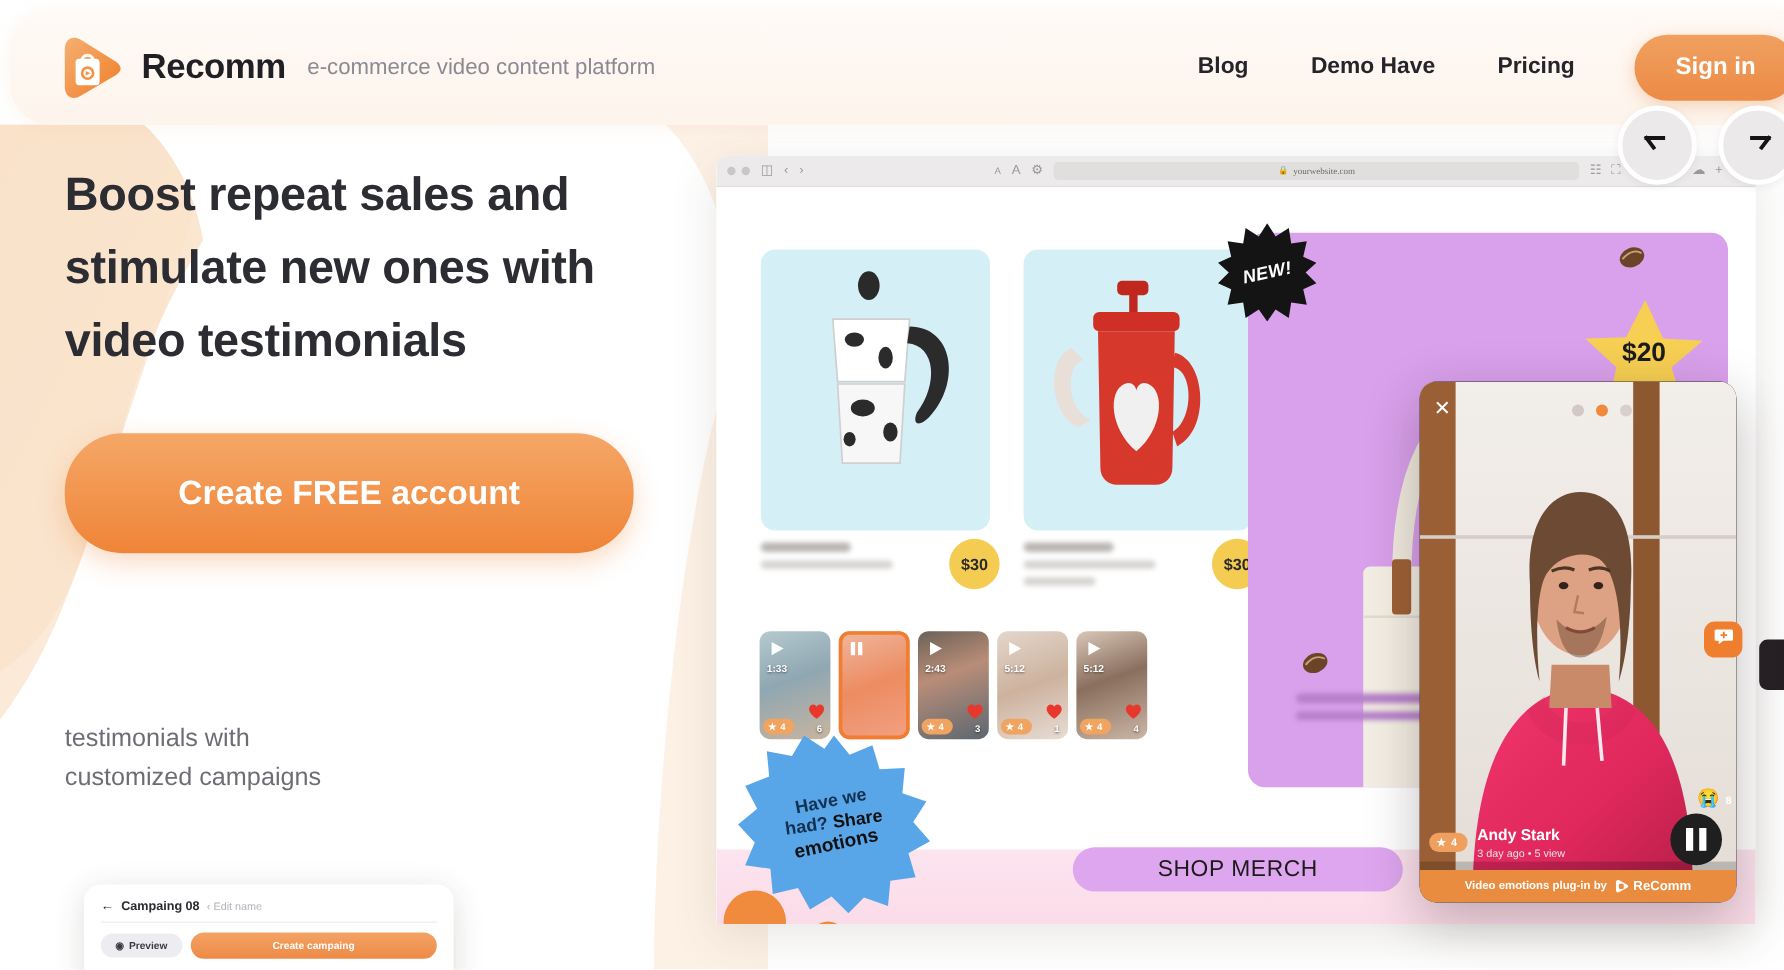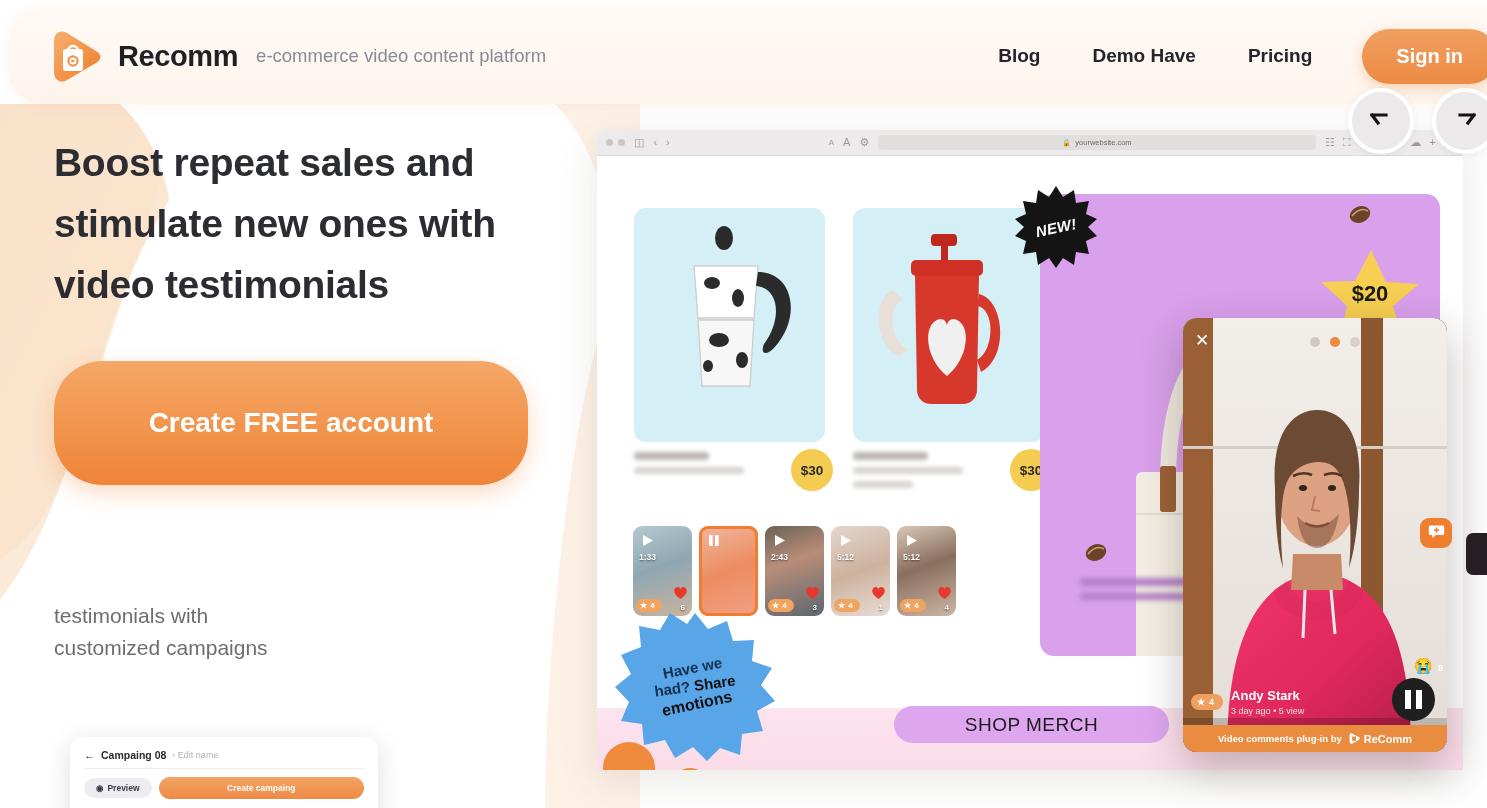--- a/index.html
+++ b/index.html
@@ -49,21 +49,21 @@
     box-shadow: 0 4px 14px rgba(236,139,69,0.35);
   }
 
   
   .hero-left { position: absolute; left: 54px; top: 132px; width: 520px; z-index: 30; }
   .hero-title {
     font-size: 39px; line-height: 61px; font-weight: 700; color: #2c2c33;
     letter-spacing: -0.3px;
   }
   .cta-btn {
-    margin-top: 46px; display: block; width: 474px; height: 124px;
+    margin-top: 46px; display: block; width: 474px; height: 100px;
     background: linear-gradient(180deg,#f5a767 0%, #ef8437 100%);
     border: none; border-radius: 48px; color: #fff;
     font-size: 28px; font-weight: 700; cursor: pointer;
     box-shadow: 0 8px 22px rgba(239,132,55,0.30);
   }
 
   
   .step-block { position: absolute; left: 54px; top: 592px; width: 430px; z-index: 30; }
   .step-title { font-size: 37px; font-weight: 800; color: #201f25; letter-spacing: -0.5px; }
   .step-sub { margin-top: 8px; font-size: 21px; line-height: 32px; color: #6d6d76; }
@@ -101,20 +101,21 @@
     height: 26px; background: #eceaea; display: flex; align-items: center;
     padding: 0 9px; gap: 9px; border-bottom: 1px solid #dedcdc;
   }
   .dots { display:flex; gap:5px; align-items:center;}
   .dot { width:7px; height:7px; border-radius:50%; background:#c9c6c6; }
   .bb-icon { color:#9b9898; font-size:11px; line-height:1; }
   .bb-url {
     flex:1; max-width: 560px; margin: 0 auto; height: 15px; background:#e1dede;
     border-radius: 4px; display:flex; align-items:center; justify-content:center;
     gap:4px;
+    font-family:Liberation Serif, serif;
   }
   .bb-url-text { font-size:7.5px; color:#6d6a6a; }
   .bb-right { display:flex; align-items:center; gap:8px; margin-left:auto; }
 
   .browser-body { position:relative; height: 614px; background:#ffffff; }
 
   
   .prod-row { position:absolute; left:37px; top:52px; display:flex; gap:28px; }
   .prod-card { width:191px; }
   .prod-img {
@@ -666,21 +667,21 @@
         <span class="n">8</span>
       </span>
 
       <span class="vp-pause">
         <i></i>
           <i></i>
       </span>
     </div>
 
     <div class="vp-footer">
-      <span>Video comments plug-in by</span>
+      <span>Video emotions plug-in by</span>
       <span class="bm">
         <svg viewBox="0 0 16 16" width="13" height="13">
           <path d="M2 4 C2 2 3.5 1 5.5 2 L13.5 6.5 C15 7.3 15 8.7 13.5 9.5 L5.5 14 C3.5 15 2 14 2 12 Z" fill="#ffffff"></path>
           <rect x="5" y="5.5" width="5" height="5.4" rx="1.2" fill="#ea8c3f"></rect>
         </svg>
         <span>ReComm</span>
       </span>
     </div>
   </div>
 </div>

